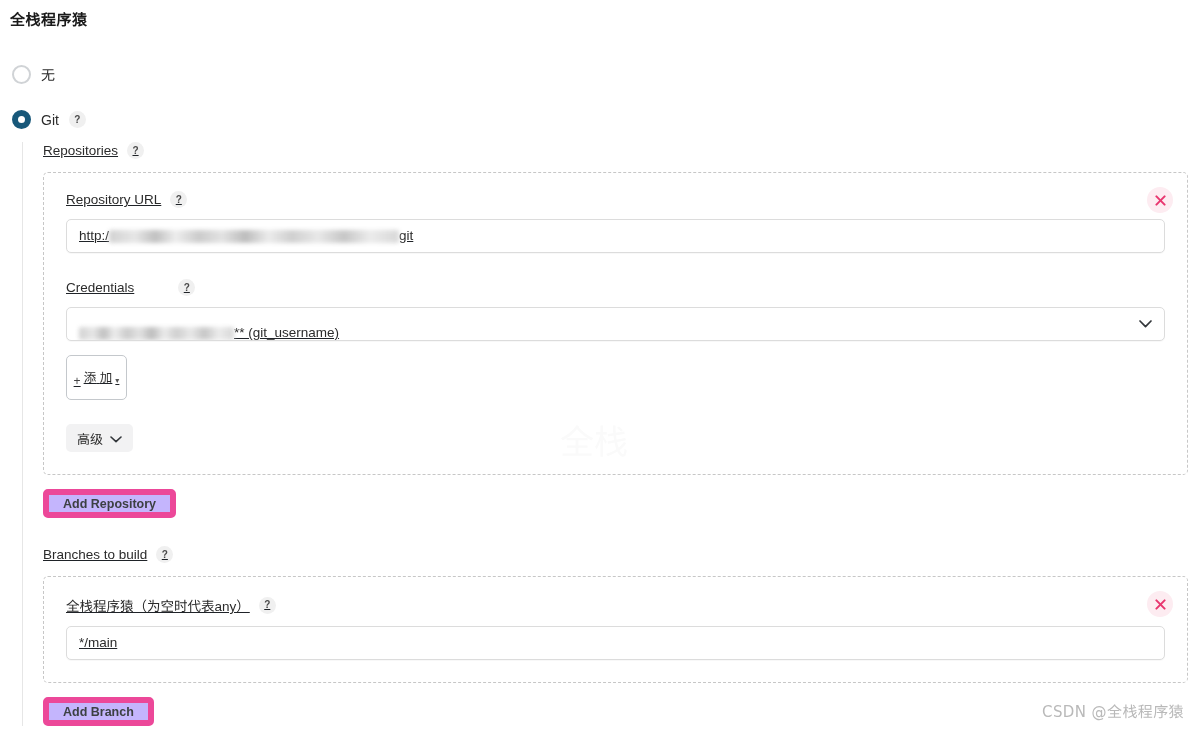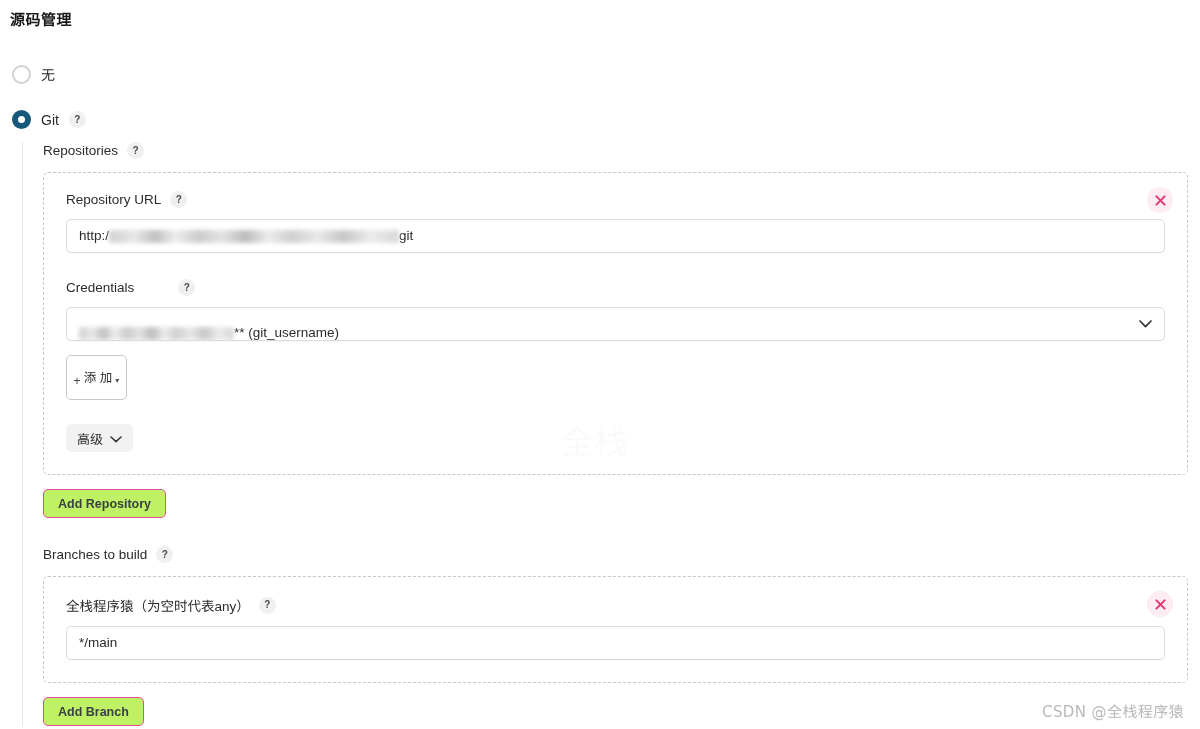--- a/index.html
+++ b/index.html
@@ -89,20 +89,21 @@
 
   
   .git-section {
     position: absolute;
     left: 22px;
     top: 142px;
     width: 1166px;
     padding-left: 20px;
     border-left: 1px solid #e6e6e6;
     box-sizing: border-box;
+    text-decoration: underline;
   }
 
   .field-label {
     display: flex;
     align-items: center;
     gap: 9px;
     font-size: 13.5px;
     color: #2b2b2b;
   }
 
@@ -258,23 +259,23 @@
   }
 
   
   .outline-btn {
     margin-top: 14px;
     display: inline-flex;
     align-items: center;
     justify-content: center;
     height: 29px;
     padding: 0 14px;
-    border: 1px solid #ec4899;
-    border-radius: 5px;
-    background: #bef264;
+    border: 6px solid #ec4899;
+    border-radius: 5px;
+    background: #c4b5fd;
     font-size: 12.5px;
     font-weight: bold;
     color: #3c4043;
     cursor: pointer;
     font-family: "Liberation Sans", "DejaVu Sans", sans-serif;
   }
 
   .section-gap { margin-top: 28px; }
 
   
@@ -297,21 +298,21 @@
     font-size: 34px;
     color: #fafafa;
     font-family: "DejaVu Sans", sans-serif;
     pointer-events: none;
     user-select: none;
   }
 </style>
 </head>
 <body>
 
-<div class="page-title">源码管理</div>
+<div class="page-title">全栈程序猿</div>
 
 <div class="radio-row none">
   <span class="radio"></span>
   <span class="radio-label">无</span>
 </div>
 
 <div class="radio-row git">
   <span class="radio checked"></span>
   <span class="radio-label">Git</span>
   <span class="help">?</span>

